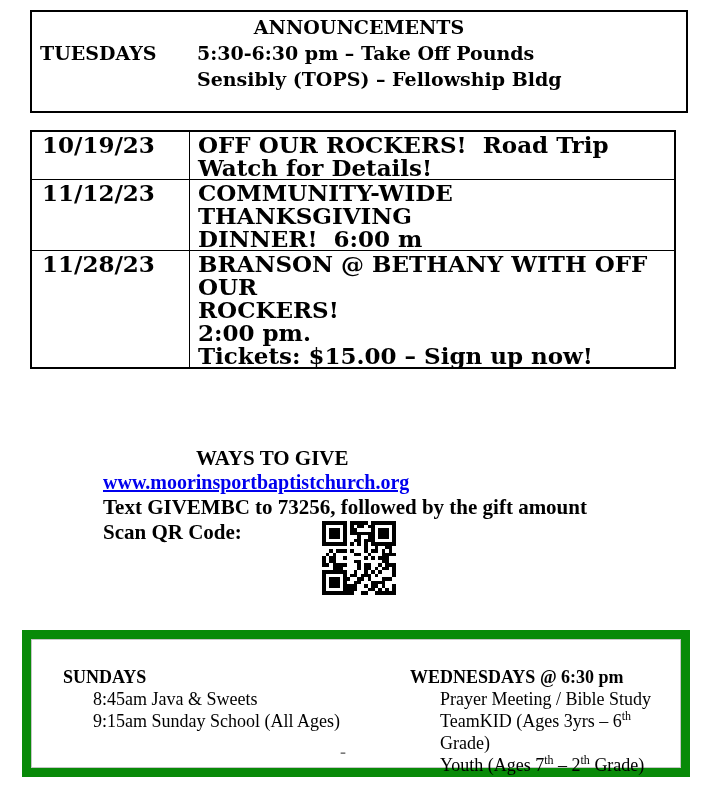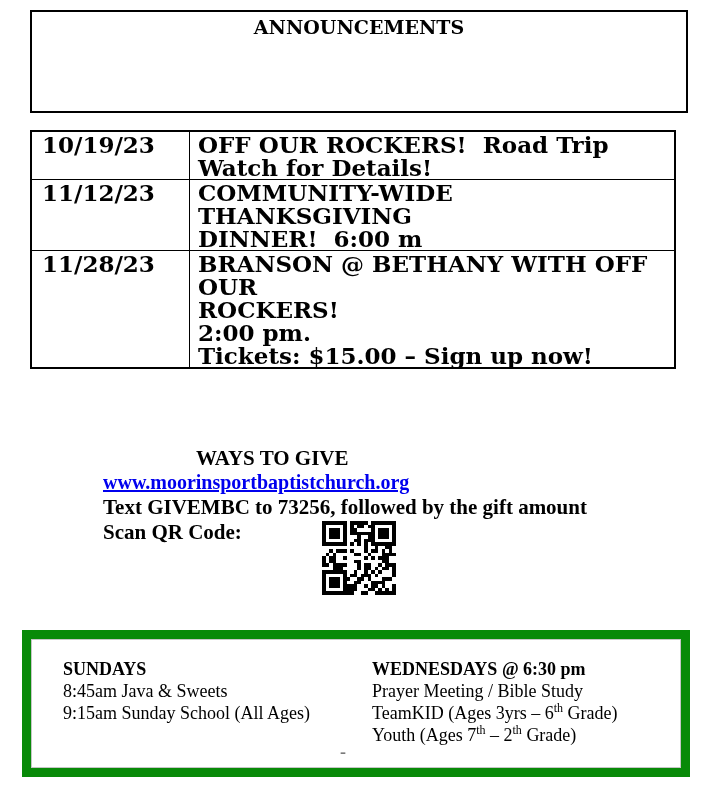--- a/index.html
+++ b/index.html
@@ -83,42 +83,48 @@
     width: 668px; height: 147px;
     border: 9px solid var(--border-green, #088a08);
     box-sizing: border-box;
     background: #fff;
   }
   .sched-inner {
     height: 100%;
     box-sizing: border-box;
     border: 1px solid #c6c6c6;
     display: flex;
-    padding-top: 18px;
+    padding-top: 26px;
+    gap: 38px;
   }
   .sched-left { margin-left: 31px; width: 309px; flex: none; }
   .sched-right { flex: 1; }
   .sched-heading { font-weight: 700; font-size: 18px; line-height: 22px; }
-  .sched-item { font-size: 18px; line-height: 22px; }
+  .sched-item { font-size: 18px; line-height: 22px; margin-left: 30px; }
   .sched sup { font-size: 12px; line-height: 0; }
   .stray {
     position: absolute;
     left: 309px; top: 103px;
     color: #7a7a7a;
     font-size: 18px;
     font-weight: 700;
   }
 </style>
 </head>
 <body>
 
 <div class="page">
 
   <section class="topbox">
     <div class="topbox-title">ANNOUNCEMENTS</div>
+    <div class="topbox-row">
+      <div class="topbox-day">TUESDAYS</div>
+      <div class="topbox-detail">5:30-6:30 pm – Take Off Pounds
+Sensibly (TOPS) – Fellowship Bldg</div>
+    </div>
   </section>
 
   <table class="events">
     <tbody>
       <tr class="r1">
         <td class="date">10/19/23</td>
         <td class="desc">OFF OUR ROCKERS!  Road Trip
 Watch for Details!</td>
       </tr>
       <tr class="r3">

